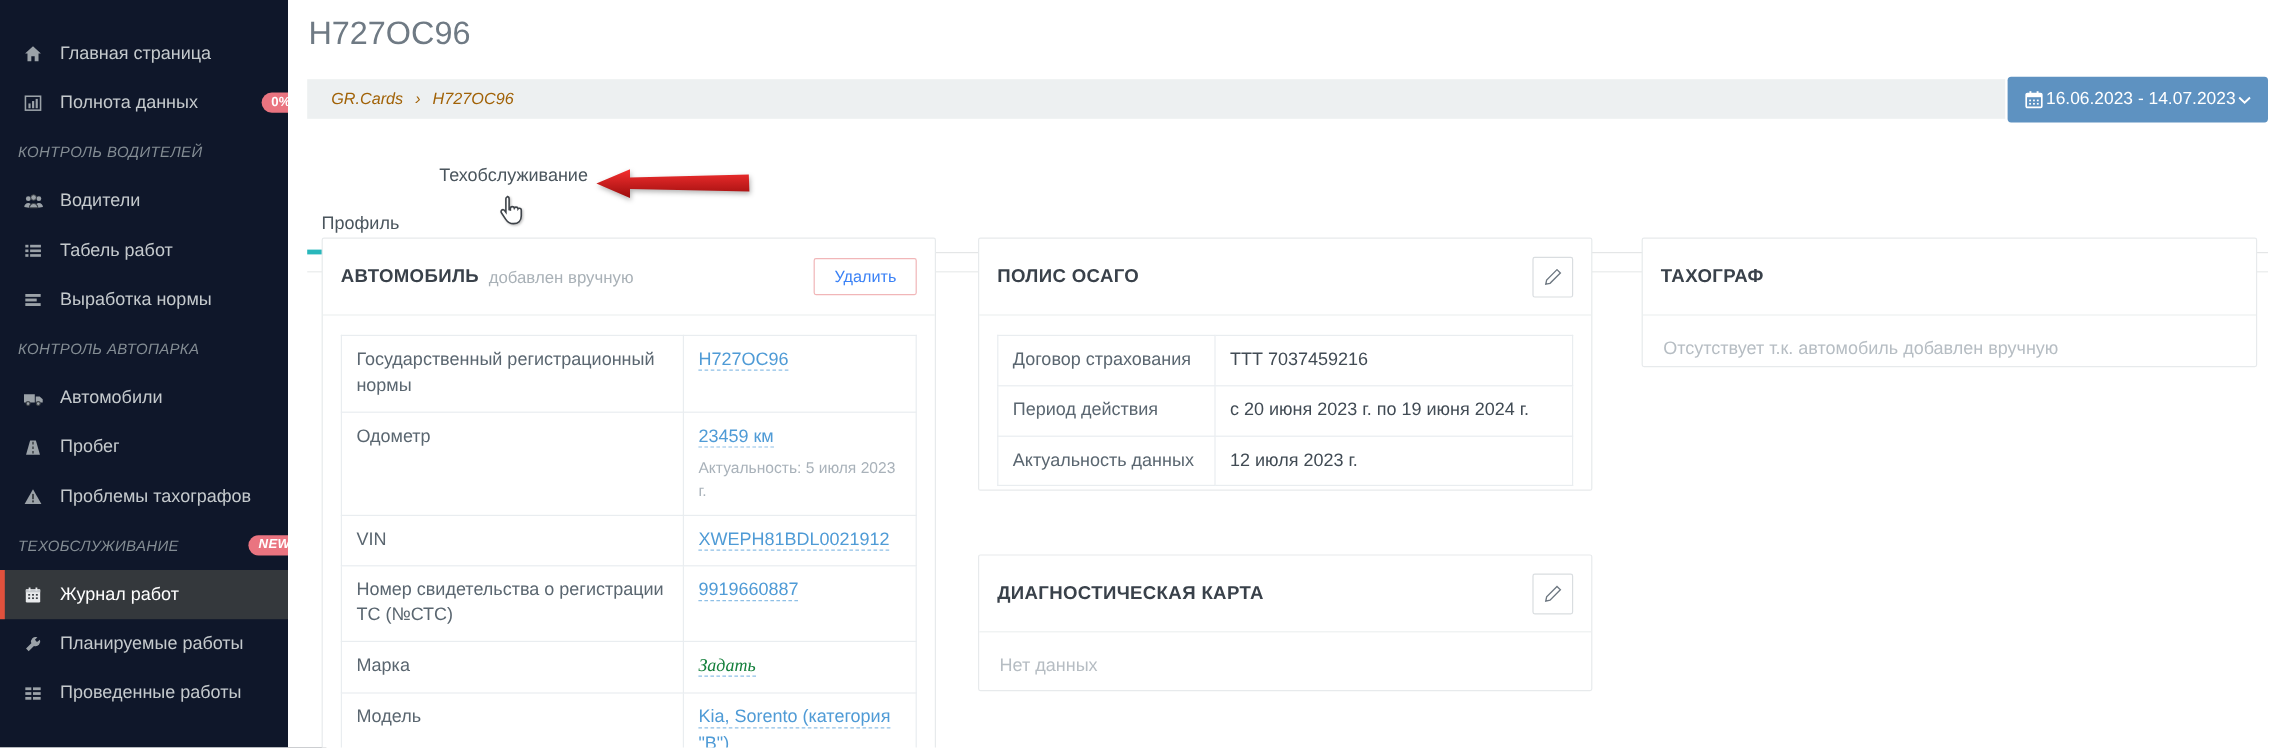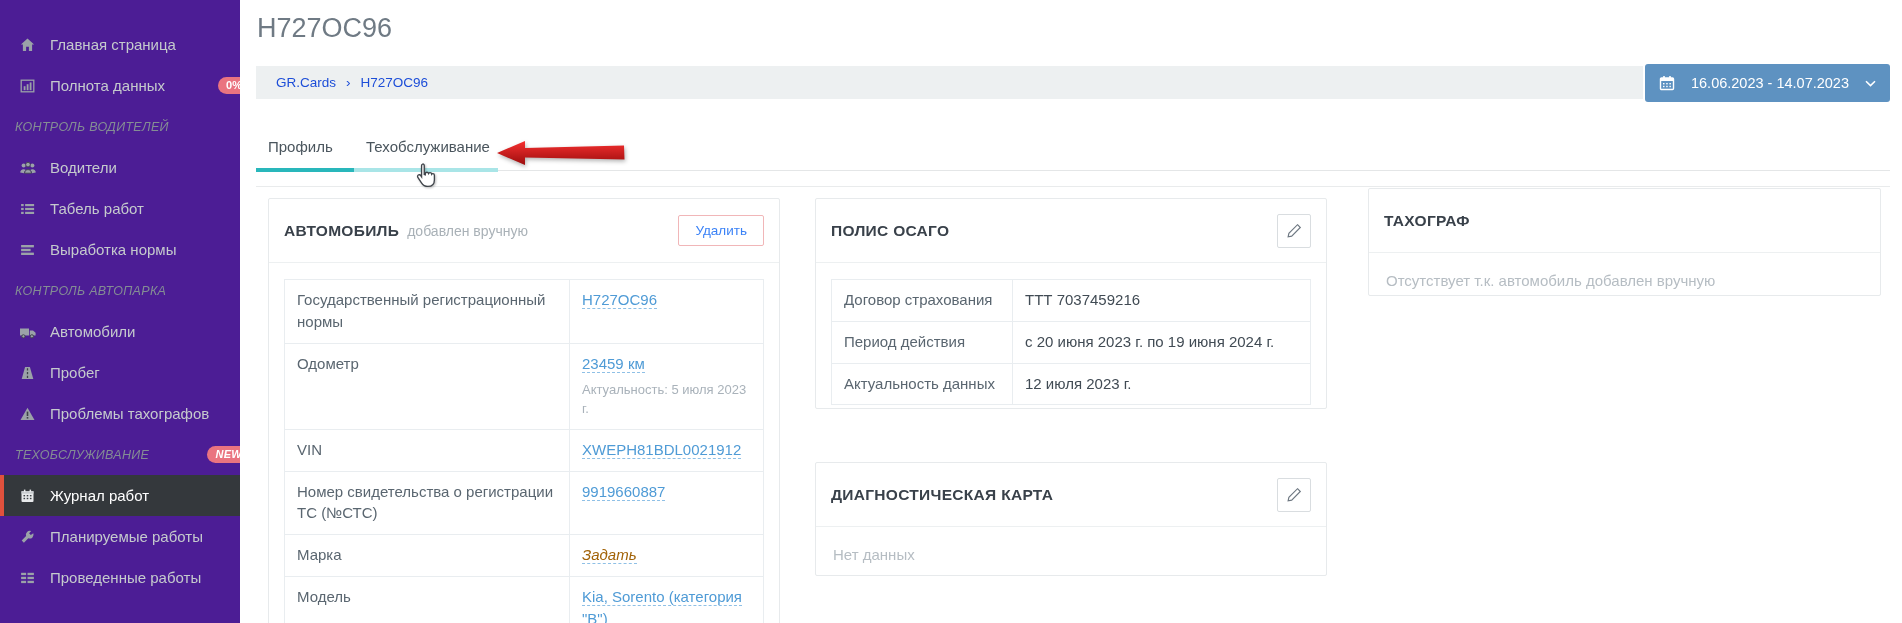--- a/index.html
+++ b/index.html
@@ -1,20 +1,20 @@
 <!DOCTYPE html>
 <html><head>
 <meta charset="utf-8">
 <style>
   * { margin:0; padding:0; box-sizing:border-box; }
   html,body { width:1902px; height:623px; overflow:hidden; }
   body { font-family:"Liberation Sans", sans-serif; background:#fff; position:relative; }
 
   
-  .sidebar { position:absolute; left:0; top:0; width:272px; height:623px; background:#4c1d95; }
+  .sidebar { position:absolute; left:0; top:0; width:272px; height:623px; background:#0f172a; }
   .s-list { padding-top:24px; }
   .s-item { height:41px; display:flex; align-items:center; padding:0 22px 0 18px;
             color:#c5cacd; font-size:15px; cursor:pointer; position:relative; }
   .s-item .s-icon { width:19px; margin-right:13px; display:flex; justify-content:center; }
   .s-header { height:41px; display:flex; align-items:center; padding:0 22px 0 15px;
               color:#848d94; font-size:12.5px; letter-spacing:.3px;font-style:italic; }
   .s-badge { margin-left:auto; background:#ea7480; color:#fff; font-size:11px; font-weight:bold;
              padding:3px 8px; border-radius:10px; line-height:1; }
   .s-item.active { background:#34383c; color:#fff; border-left:4px solid #e0513d; padding-left:14px; }
   .s-item.active:after { content:""; position:absolute; right:0; top:50%; transform:translateY(-50%);
@@ -22,65 +22,65 @@
              border-right:12px solid #ffffff; }
   .s-partial { position:absolute; top:617px; left:0; width:240px; }
 
   
   .main { position:absolute; left:240px; top:0; width:1662px; height:623px; background:#fff; }
   .page-title { position:absolute; left:17px; top:13px; font-size:27px; font-weight:400; color:#6f7a84; }
 
   .header-row { position:absolute; left:16px; right:12px; top:64px; display:flex; align-items:flex-start; gap:2px; }
   .breadcrumb { flex:1; background:#edf0f1; height:33px; display:flex; align-items:center;
                 padding:0 20px; font-size:13.5px; color:#76828b; gap:10px; margin-top:2px; }
-  .crumb { color:#1d4ed8; text-decoration:none; cursor:pointer; }
+  .crumb { color:#a16207; text-decoration:none; cursor:pointer;font-style:italic; }
   .crumb.current { cursor:default; }
-  .date-btn { background:#5e92c1; color:#fff; height:38px; display:flex; align-items:center; gap:16px;
+  .date-btn { background:#5e92c1; color:#fff; height:38px; display:flex; align-items:center; gap:2px;
               padding:0 14px; border-radius:3px; font-size:14.5px; border:none; cursor:pointer; white-space:nowrap; }
 
   
   .tabs { position:absolute; left:16px; right:12px; top:130px; }
   .tab-row { display:flex; }
   .tab { font-size:15px; color:#4a555d; padding:8px 0 13px 12px; cursor:pointer; }
-  .tab-1 { width:98px; }
+  .tab-1 { width:98px;margin-top:40px; }
   .tab-2 { width:144px; }
   .tab-track { display:flex; height:4px; }
   .seg-active { width:98px; background:#29b7bb; }
   .seg-hover  { width:144px; background:#a9e5e7; }
   .seg-rest   { flex:1; height:1px; align-self:center; background:#e4e6e7; }
   .tabs-bottom-border { margin-top:14px; border-top:1px solid #e9ebec; }
 
   .arrow-annotation { position:absolute; left:255px; top:138px; filter:drop-shadow(1px 2px 2px rgba(0,0,0,.3)); }
   .cursor-annotation { position:absolute; left:172px; top:162px; filter:drop-shadow(1px 1px 1px rgba(0,0,0,.25)); }
 
   
   .card { position:absolute; background:#fff; border:1px solid #e7eaec; border-radius:2px; padding:0 15px; }
   .card-veh  { left:28px;   top:198px; width:512px; height:445px; }
   .card-osago{ left:575px;  top:198px; width:512px; height:211px; }
   .card-diag { left:575px;  top:462px; width:512px; height:114px; }
-  .card-tach { left:1128px; top:188px; width:513px; height:108px; }
+  .card-tach { left:1128px; top:198px; width:513px; height:108px; }
 
   .card-header { display:flex; align-items:center; height:63px; }
   .card-title { font-size:15.5px; font-weight:bold; color:#39414a; letter-spacing:.3px; }
   .card-subtitle { font-size:14px; color:#a9b1b7; margin-left:8px; }
   .card-divider { border-top:1px solid #edf0f1; margin:0 -15px; }
   .delete-btn { margin-left:auto; border:1px solid #f1b6b8; color:#3b82f6; background:#fff;
                 padding:7px 16px; font-size:13.5px; border-radius:2px; cursor:pointer; }
   .edit-btn { margin-left:auto; width:34px; height:34px; border:1px solid #d9dde0; background:#fff;
               border-radius:2px; display:flex; align-items:center; justify-content:center; cursor:pointer; }
   .empty-text { padding:19px 2px; font-size:15px; color:#b6bdc3; }
 
   table.kv { border-collapse:collapse; width:100%; margin-top:16px; font-size:15px; table-layout:fixed; }
   table.kv td { border:1px solid #e9edf0; padding:9px 12px 10px; vertical-align:top; line-height:1.45; }
   table.kv td.k { color:#5a6670; }
   .v-table td.k { width:285px; }
   .o-table td.k { width:181px; }
   .o-table td.v { color:#414b54; }
   .lnk { color:#4f9bd6; text-decoration:none; border-bottom:1px dashed #8fc0e6; cursor:pointer; }
-  .act { color:#a16207; font-style:italic; border-bottom:1px dashed #8fc0e6; text-decoration:none; cursor:pointer; }
+  .act { color:#15803d; font-style:italic; border-bottom:1px dashed #8fc0e6; text-decoration:none; cursor:pointer;font-family:Liberation Serif, serif; }
   .note { display:block; color:#a9b2ba; font-size:13px; margin-top:7px; }
 </style>
 </head>
 <body>
 
 <aside class="sidebar">
   <nav class="s-list">
 
     <div class="s-item">
       <span class="s-icon">

